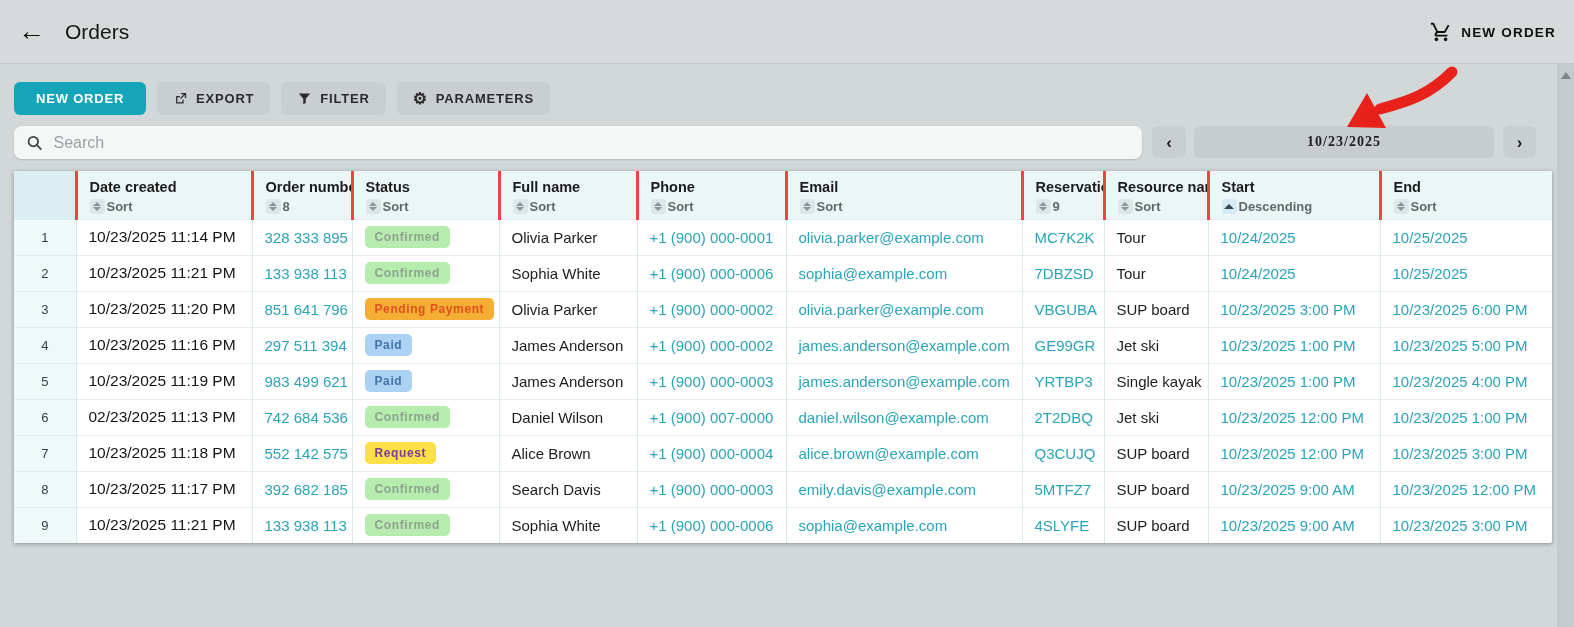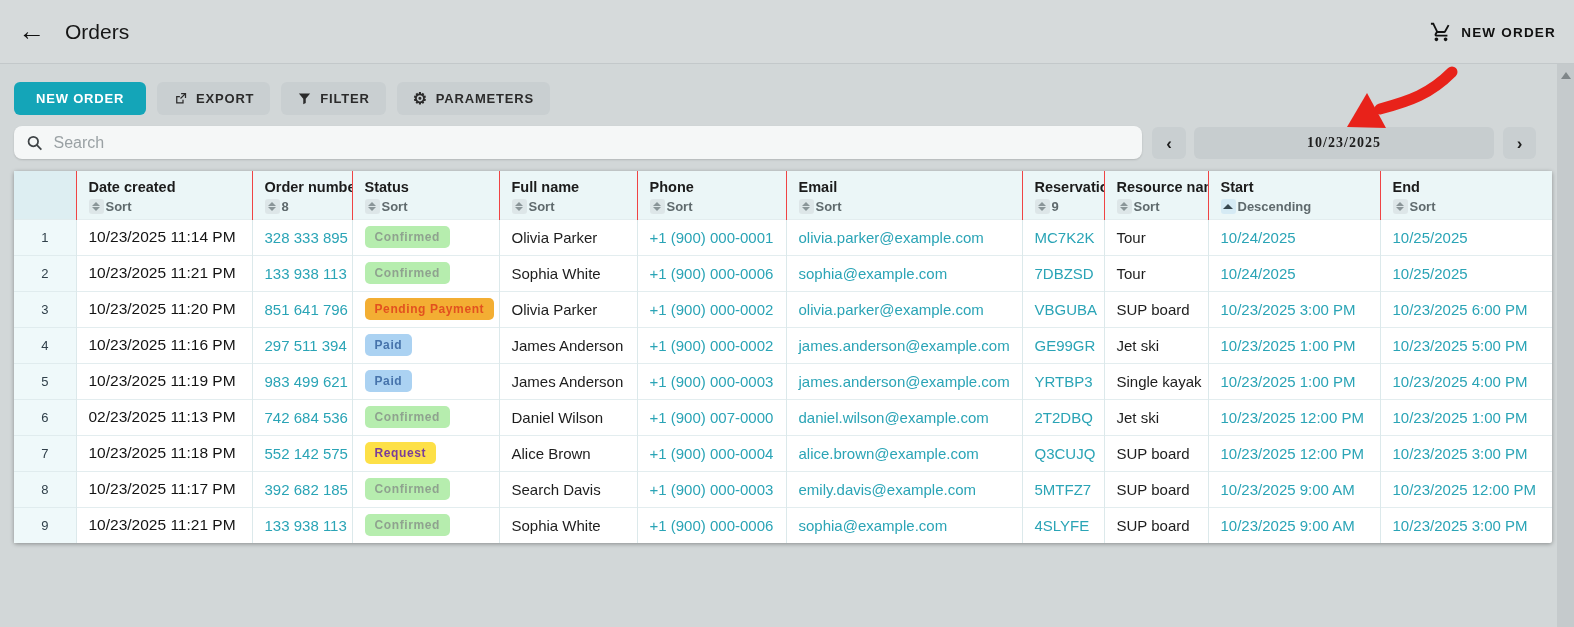--- a/index.html
+++ b/index.html
@@ -23,21 +23,21 @@
 
   .toolbar { display:flex; gap:11px; }
   .btn { height:33px; border:none; border-radius:6px; display:flex;
     align-items:center; gap:8px; padding:0 16px; font-family:inherit;
     font-size:13px; font-weight:bold; letter-spacing:0.8px; color:#2b2b2b;
     background:#c9cfd1; cursor:pointer; }
   .btn svg { width:15px; height:15px; fill:#2b2b2b; }
   .btn.primary { background:#14a5b8; color:#fff; padding:0 22px; }
   .btn .gear { font-size:16px; line-height:1; }
 
-  .searchrow { display:flex; margin-top:11px; align-items:flex-end; }
+  .searchrow { display:flex; margin-top:11px; align-items:flex-start; }
   .searchbox { flex:0 0 1128px; height:33px; background:#f5f7f7;
     border-radius:8px; display:flex; align-items:center; padding:0 12px;
     box-shadow:0 1px 2px rgba(0,0,0,0.15); }
   .searchbox svg { width:18px; height:18px; stroke:#3f4447; fill:none;
     stroke-width:2.4; margin-right:10px; }
   .searchbox input { border:none; outline:none; background:transparent;
     font-family:inherit; font-size:16px; color:#333; width:100%; }
   .searchbox input::placeholder { color:#9aa1a4; }
   .navbtn { height:32px; border:none; border-radius:6px; background:#c9cfd1;
     color:#1d1d1d; font-size:17px; font-weight:bold; cursor:pointer;
@@ -73,21 +73,21 @@
     border-right-width:5px; border-bottom-width:5px; }
   .sorttext { font-size:13px; color:#5f6a6d; }
 
   tbody td { height:36px; padding:0 12px; border-top:1px solid #e3edef;
     font-size:15px; color:#1d1d1d; }
   tbody td.rownum { background:#eff9fa; text-align:center; padding:0;
     font-size:13px; color:#30404a; border-top:1px solid #e0ecee; }
   td.datecol { font-size:15.5px; color:#141414; }
   .cell-link { color:#2aa4b6; cursor:pointer; }
   td:not(:first-child) { border-left:1px solid #dce9eb; }
-  thead th:not(:first-child) { border-left:1px solid #ef4444; }
+  thead th:not(:first-child) { border-left:3px solid #ef4444; }
 
   .pill { display:inline-block; padding:4px 10px; border-radius:5px;
     font-size:12px; font-weight:bold; letter-spacing:0.6px; }
   .pill.confirmed { background:#b6edae; color:#8fa28f; }
   .pill.pending   { background:#f3ae33; color:#e2511f; }
   .pill.paid      { background:#abd2f2; color:#4673ab; }
   .pill.request   { background:#fde047; color:#7a3d99; }
 
   
   .vscroll { position:absolute; right:0; top:64px; width:17px;

